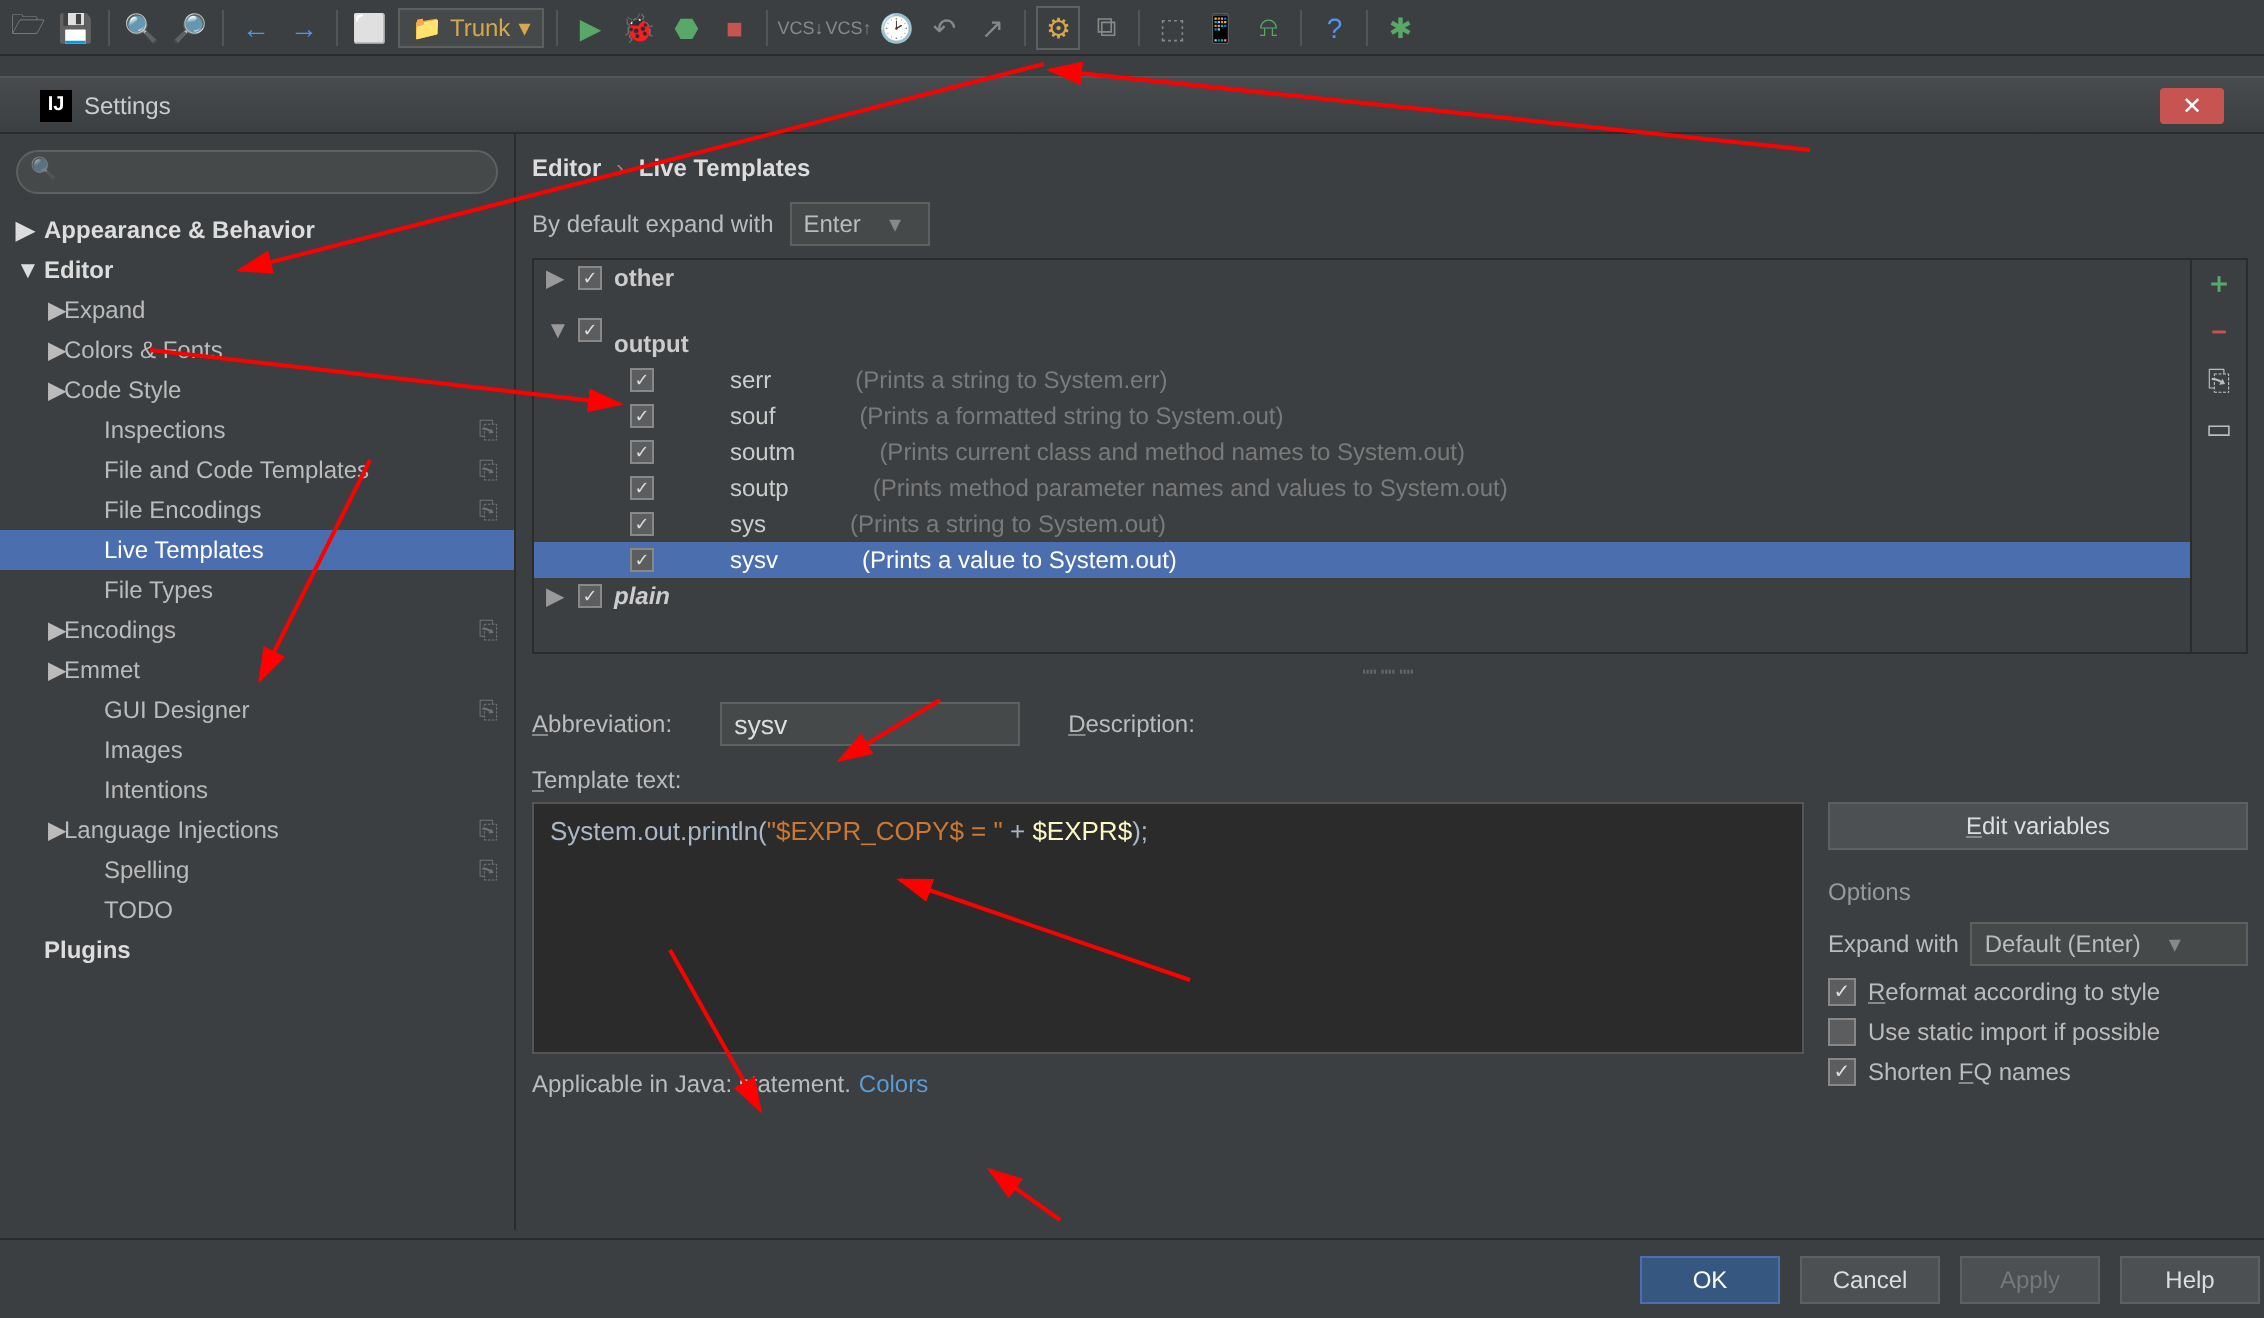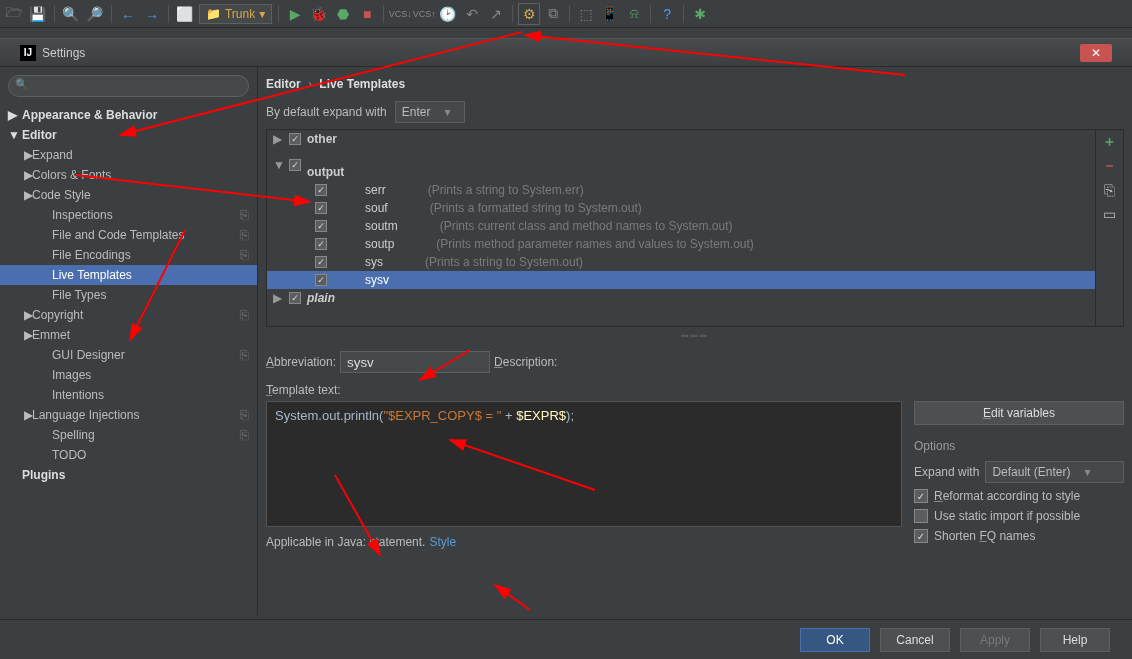--- a/index.html
+++ b/index.html
@@ -56,21 +56,21 @@
 .tt-item.selected .name, .tt-item.selected .desc { color: #fff; }
 .check { width:12px;height:12px;border:1px solid #888;background:#5b5d5f;display:inline-flex;align-items:center;justify-content:center;font-size:9px;color:#ddd; }
 .check::before { content:"✓"; }
 .side-btns { width: 28px; background: #3c3f41; border-left: 1px solid #2b2b2b; display: flex; flex-direction: column; align-items: center; padding-top: 4px; gap: 8px; }
 .side-btns .b { width: 16px; height: 16px; cursor: pointer; display: flex; align-items: center; justify-content: center; font-size: 14px; }
 .side-btns .add { color: #59a869; font-weight: bold; }
 .side-btns .rem { color: #c75450; font-weight: bold; }
 
 .grip { text-align: center; color: #666; letter-spacing: 2px; margin: 2px 0; cursor: row-resize; }
 
-.form-row { display: flex; align-items: center; gap: 4px; margin: 6px 0; }
+.form-row { display: flex; align-items: center; gap: 24px; margin: 6px 0; }
 .form-row label { color: #bbb; }
 .underline { text-decoration: underline; text-decoration-color: #888; }
 .text-input { background: #45494a; border: 1px solid #5e6060; padding: 3px 6px; color: #ddd; height: 22px; outline: none; }
 .abbr { width: 150px; }
 .desc { flex: 1; }
 
 .code-area { background: #2b2b2b; border: 1px solid #555; height: 128px; padding: 6px 8px; font-family: Consolas, monospace; font-size: 13px; color: #a9b7c6; white-space: pre; flex: 1; }
 .code-area .str { color: #cc7832; }
 .code-area .var { color: #fef9c3; }
 
@@ -82,21 +82,21 @@
 .edit-vars { width: 100%; margin-bottom: 14px; }
 
 .options-title { color: #999; margin-bottom: 8px; }
 .opt-row { display: flex; align-items: center; gap: 6px; margin: 6px 0; }
 .chk { width:14px;height:14px;border:1px solid #888;background:#5b5d5f;display:inline-flex;align-items:center;justify-content:center;font-size:10px;color:#ddd; }
 .chk.on::before { content:"✓"; }
 
 .applicable { margin-top: 8px; color: #bbb; }
 .applicable a { color: #5a9bd4; text-decoration: none; margin-left: 4px; cursor: pointer; }
 
-.footer { position: absolute; bottom: 0; left: 0; right: 0; height: 40px; border-top: 1px solid #2b2b2b; display: flex; align-items: center; justify-content: flex-end; gap: 10px; padding: 0 22px; background: #3c3f41; }
+.footer { position: absolute; bottom: 0; left: 0; right: 0; height: 40px; border-top: 1px solid #2b2b2b; display: flex; align-items: center; justify-content: flex-end; gap: 10px; padding: 0 2px; background: #3c3f41; }
 .footer .btn { min-width: 70px; }
 </style>
 </head>
 <body>
 
 <div class="toolbar">
   <span class="toolbar-icon">🗁</span>
   <span class="toolbar-icon">💾</span>
   <span class="toolbar-sep"></span>
   <span class="toolbar-icon">🔍</span>
@@ -181,21 +181,21 @@
             <span class="tree-badge">⎘</span>
           </div>
           <div class="tree-item lvl2 selected">
             <span>Live Templates</span>
           </div>
           <div class="tree-item lvl2">
             <span>File Types</span>
           </div>
           <div class="tree-item lvl1">
             <span class="tree-arrow">▶</span>
-            <span>Copyright</span>
+            <span>Encodings</span>
             <span class="tree-badge">⎘</span>
           </div>
           <div class="tree-item lvl1">
             <span class="tree-arrow">▶</span>
             <span>Emmet</span>
           </div>
           <div class="tree-item lvl2">
             <span>GUI Designer</span>
             <span class="tree-badge">⎘</span>
           </div>
@@ -271,20 +271,21 @@
               <span class="desc">(Prints method parameter names and values to System.out)</span>
             </div>
             <div class="tt-item lvl1">
               <span class="check"></span>
               <span class="name">sys</span>
               <span class="desc">(Prints a string to System.out)</span>
             </div>
             <div class="tt-item lvl1 selected">
               <span class="check"></span>
               <span class="name">sysv</span>
+              <span class="desc">(Prints a value to System.out)</span>
             </div>
             <div class="tt-item">
               <span class="tt-arrow">▶</span>
               <span class="check"></span>
               <span class="name" style="font-weight: bold; font-style: italic;">plain</span>
             </div>
           </div>
         <div class="side-btns">
           <span class="b add">＋</span>
           <span class="b rem">－</span>
@@ -300,21 +301,21 @@
         <input class="text-input abbr" value="sysv" style="">
         <label><span class="underline">D</span>escription:</label>
       </div>
 
       <div style="margin:4px 0"><span class="underline">T</span>emplate text:</div>
 
       <div class="below">
         <div style="flex:1;display:flex;flex-direction:column">
           <div class="code-area"><span>System.out.println(</span><span class="str">"$EXPR_COPY$ = "</span><span> + </span><span class="var">$EXPR$</span><span>);</span></div>
           <div class="applicable">
-            <span>Applicable in Java: statement.</span><a>Style</a>
+            <span>Applicable in Java: statement.</span><a>Colors</a>
           </div>
         </div>
         <div class="right-panel">
           <div class="btn edit-vars"><span class="underline">E</span>dit variables</div>
           <div class="options-title">Options</div>
           <div class="opt-row">
             <span>Expand with</span>
             <div class="select-like" style="flex:1">
               <span>Default (Enter)</span>
               <span class="caret">▾</span>

